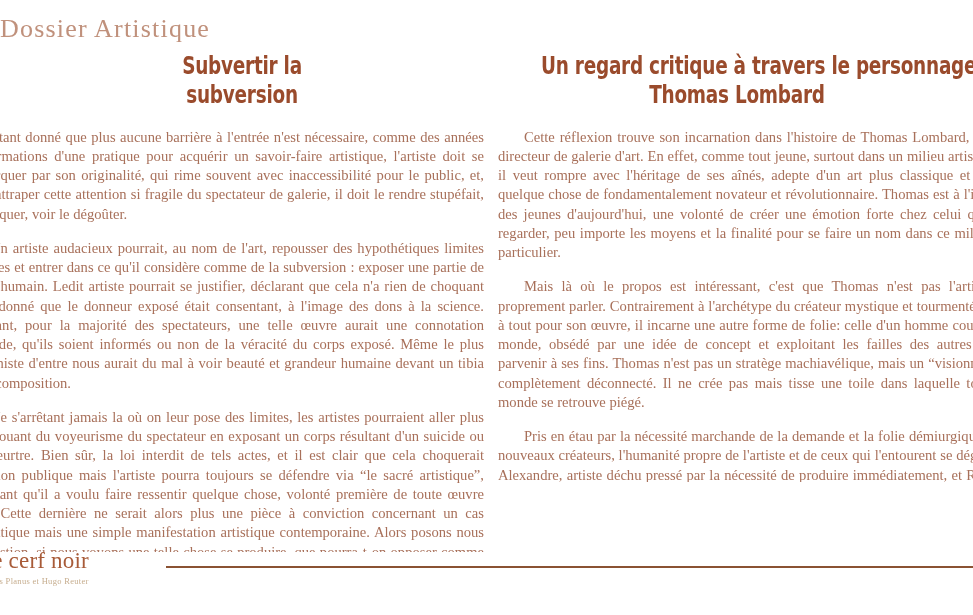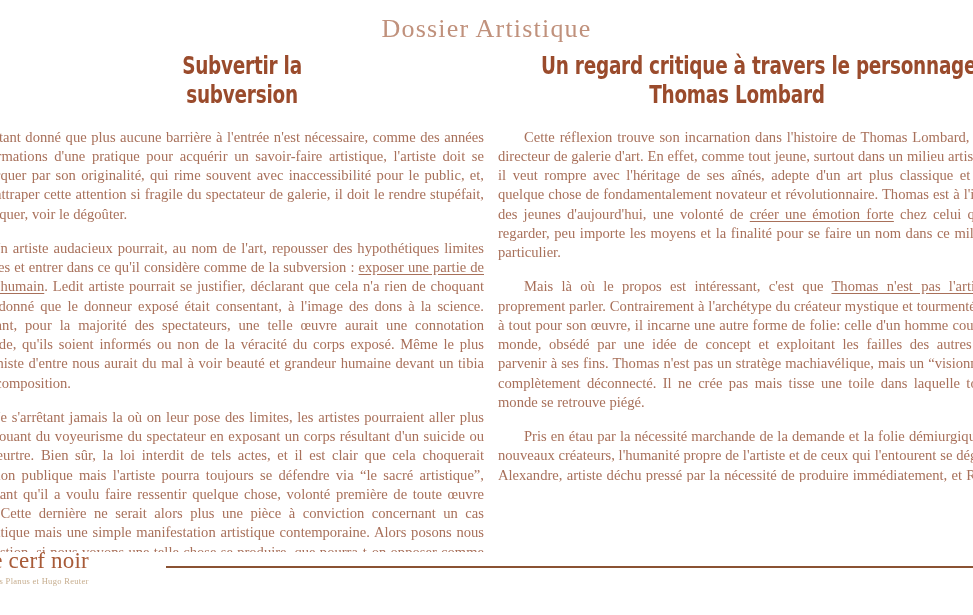--- a/index.html
+++ b/index.html
@@ -23,21 +23,21 @@
     overflow: hidden;
     background: #ffffff;
   }
 
   
   .doc-title {
     position: absolute;
     top: 14px;
     left: 0;
     width: 973px;
-    text-align: center;
+    text-align: left;
     font-family: "Liberation Serif", "DejaVu Serif", serif;
     font-size: 26px;
     letter-spacing: 1.2px;
     color: #c0917c;
     white-space: nowrap;
   }
 
   
   .column {
     position: absolute;
@@ -93,21 +93,20 @@
     color: #a8705a;
     text-align: justify;
     text-indent: 26px;
     white-space: normal;
     hyphens: none;
   }
   .col-left p.para { width: 520px; }
   .col-right p.para { width: 508px; }
 
   .u {
-    text-decoration: underline;
     text-underline-offset: 2px;
     margin-top: 40px;
   }
 
   
   .footer {
     position: absolute;
     left: 0;
     top: 548px;
     width: 973px;

